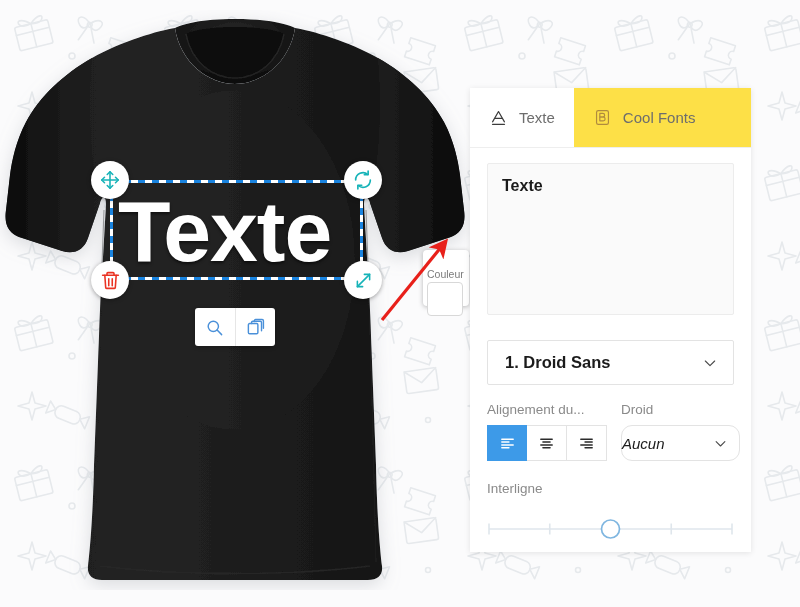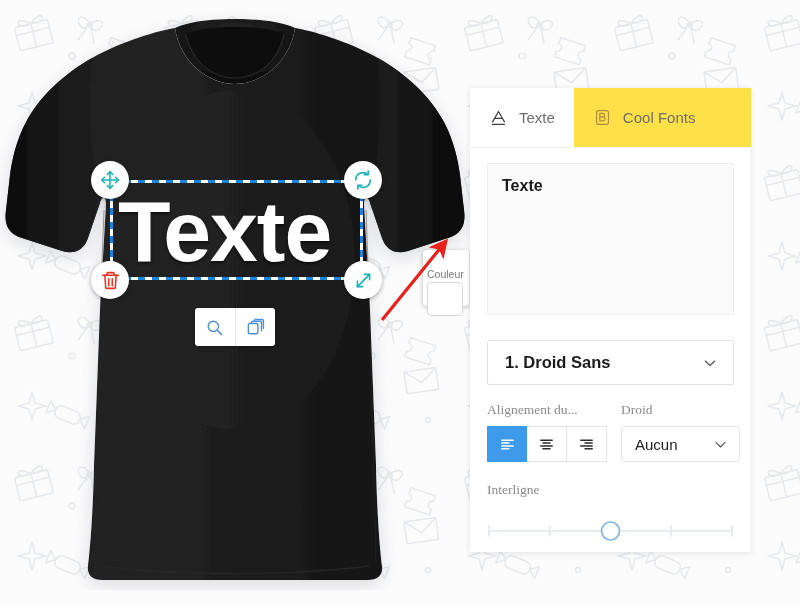--- a/index.html
+++ b/index.html
@@ -216,21 +216,21 @@
 
   .row-2col {
     margin-top: 17px;
     display: flex;
     gap: 14px;
   }
   .field-label {
     font-size: 13.5px;
     color: #8a8a8a;
     margin-bottom: 8px;
-    font-family: Liberation Serif, serif;
+    font-family: Liberation Sans, sans-serif;
     white-space: nowrap;
   }
 
   #align-group { display: flex; }
   .align-btn {
     width: 40px;
     height: 36px;
     border: 1px solid #e3e3e3;
     background: #ffffff;
     display: flex;
@@ -238,27 +238,28 @@
     justify-content: center;
     cursor: pointer;
   }
   .align-btn + .align-btn { border-left: none; }
   .align-btn.active { background: #3d9ae8; border-color: #3d9ae8; }
 
   #effects-select {
     width: 119px;
     height: 36px;
     border: 1px solid #e3e3e3;
-    border-radius: 4px;
+    border-radius: 11px;
     background: #ffffff;
     display: flex;
     align-items: center;
     justify-content: space-between;
-    padding: 0 11px 0 13px;
-    cursor: pointer;
+    padding: 0 11px 0 0;
+    cursor: pointer;
+    font-style: italic;
   }
   #effects-value {
     font-size: 15px;
     color: #1b1b1b;
     font-family: "Liberation Sans", sans-serif;
   }
 
   #interligne-block { margin-top: 20px; }
   #slider { position: relative; width: 247px; height: 26px; margin-top: 12px; }
 </style>

